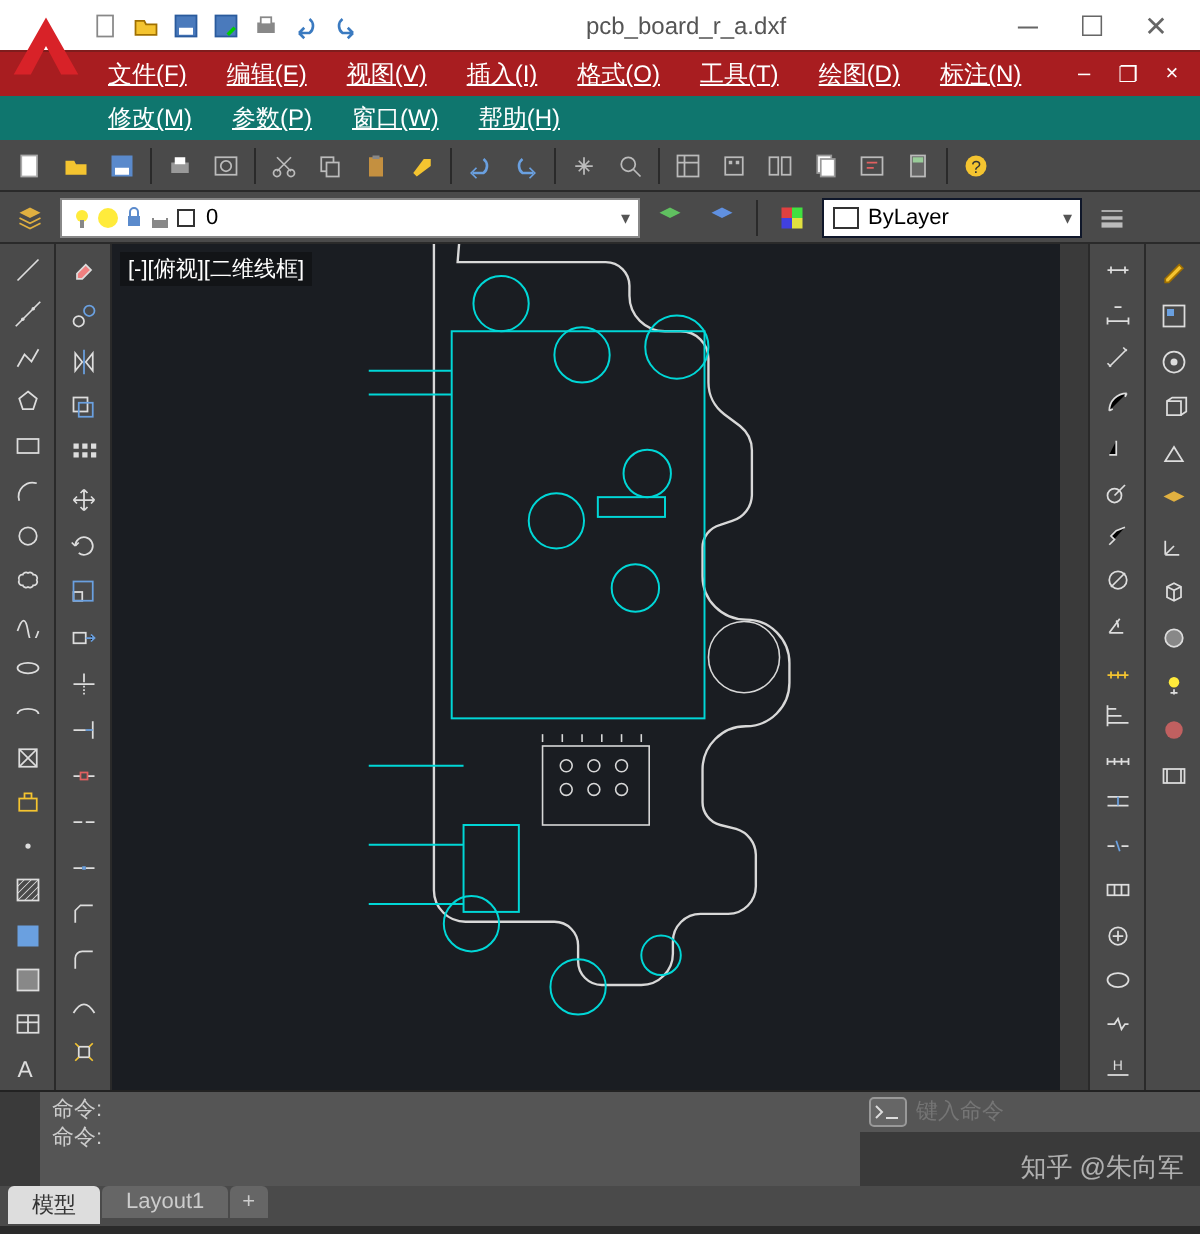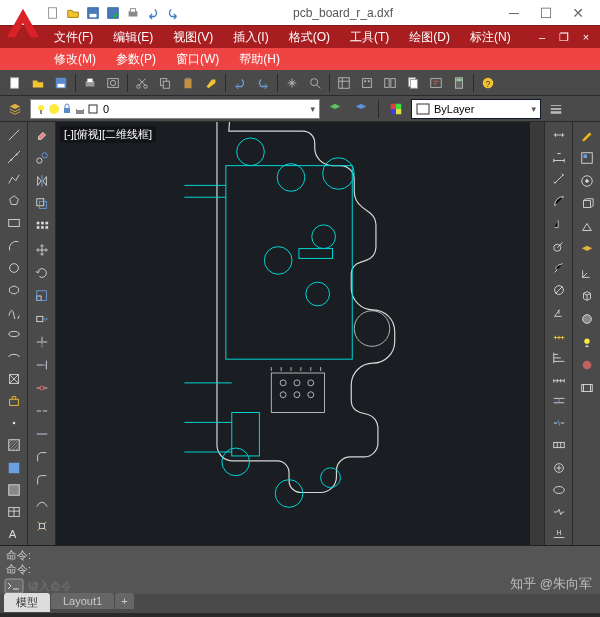--- a/index.html
+++ b/index.html
@@ -6,41 +6,41 @@
 body { width:600px; height:617px; background:#f0f0f0; overflow:hidden; font-size:11px; }
 .titlebar { height:26px; background:#fff; display:flex; align-items:center; border-bottom:1px solid #7f1d1d;justify-content:flex-end; }
 .logo { width:38px; height:38px; position:absolute; top:4px; left:4px; z-index:10; }
 .logo svg { width:100%; height:100%; }
 .qat { margin-left:44px; display:flex; gap:2px; }
 .qat-btn { width:18px; height:18px; display:flex; align-items:center; justify-content:center; cursor:pointer; }
 .title-text { flex:1; text-align:center; color:#555; font-size:12px; }
 .win-btns { display:flex; gap:12px; margin-right:12px; }
 .win-btn { width:20px; height:20px; display:flex; align-items:center; justify-content:center; cursor:pointer; color:#666; font-size:14px; }
 .menubar { height:22px; background:#a81d20; display:flex; align-items:center; padding-left:44px; }
-.menu-item { color:#fff; padding:16px 10px; font-size:12px; cursor:pointer; line-height:22px; }
+.menu-item { color:#fff; padding:16px 10px; font-size:12px; cursor:pointer; line-height:22px;text-decoration:underline; }
 .menubar .spacer { flex:1; }
 .mb-right { display:flex; gap:6px; margin-right:6px; }
 .mb-rb { width:16px; height:16px; cursor:pointer; color:#fff; font-size:11px; display:flex; align-items:center; justify-content:center; }
-.menubar2 { height:22px; background:#ef4444; display:flex; align-items:center; padding-left:44px; }
+.menubar2 { height:22px; background:#0f766e; display:flex; align-items:center; padding-left:44px; }
 .toolbar { height:26px; background:#4a4a4a; display:flex; align-items:center; padding:0 4px; gap:1px; border-bottom:1px solid #2a2a2a; }
 .tb-btn { width:22px; height:22px; display:flex; align-items:center; justify-content:center; cursor:pointer; background:#4a4a4a; }
 .tb-sep { width:1px; height:18px; background:#2a2a2a; margin:0 2px; }
 .layer-bar { height:26px; background:#4a4a4a; display:flex; align-items:center; padding:0 4px; gap:4px; border-bottom:1px solid #2a2a2a; }
 .layer-dd { flex:1; max-width:290px; height:20px; background:#fff; display:flex; align-items:center; padding:0 4px; font-size:11px; cursor:pointer; border:1px solid #888; }
 .layer-dd2 { width:130px; height:20px; background:#fff; display:flex; align-items:center; padding:0 4px; font-size:11px; cursor:pointer; border:1px solid #0f172a; }
 .dd-arrow { margin-left:auto; font-size:9px; color:#555; }
 .workspace { display:flex; height:423px; background:#4a4a4a; }
 .ltb { width:28px; background:#4a4a4a; display:flex; flex-direction:column; align-items:center; padding-top:2px; gap:1px; border-right:1px solid #2a2a2a; }
 .ltb-btn { width:24px; height:22px; display:flex; align-items:center; justify-content:center; cursor:pointer; }
 .canvas { flex:1; background:#1a1d22; position:relative; overflow:hidden;text-decoration:underline; }
 .canvas-label { position:absolute; top:4px; left:4px; color:#fff; font-size:11px; background:rgba(0,0,0,0.3); padding:1px 4px; }
 .pcb-svg { position:absolute; top:0; left:0; width:100%; height:100%; }
 .rtb { width:28px; background:#4a4a4a; display:flex; flex-direction:column; align-items:center; padding-top:2px; gap:1px; border-left:1px solid #2a2a2a; }
 .scroll-v { width:14px; background:#3a3a3a; }
-.cmdline { height:48px; background:#3a3a3a; display:flex; flex-direction:column; border-top:1px solid #222; }
+.cmdline { height:48px; background:#3a3a3a; display:flex; flex-direction:row; border-top:1px solid #222;padding-left:20px; }
 .cmd-hist { flex:1; background:#555; color:#ccc; font-size:11px; padding:2px 6px; line-height:14px; }
 .cmd-input-row { height:20px; display:flex; align-items:center; background:#555; }
 .cmd-icon { width:20px; height:16px; margin:0 4px; }
 .cmd-input { flex:1; background:transparent; border:none; color:#aaa; font-size:11px; outline:none; }
 .tabs { height:20px; background:#4a4a4a; display:flex; align-items:flex-start; padding-left:4px; }
 .tab { padding:2px 12px; background:#ddd; color:#333; font-size:11px; border-radius:3px 3px 0 0; margin-right:1px; cursor:pointer; }
 .tab.inactive { background:#666; color:#ccc; }
 .tab.plus { background:#666; color:#ccc; padding:2px 6px; }
 .statusbar { height:24px; background:#2a2a2a; display:flex; align-items:center; padding:0 6px; gap:6px; }
 .sb-btn { height:18px; padding:0 5px; display:flex; align-items:center; justify-content:center; cursor:pointer; color:#bbb; font-size:11px; gap:2px; }

